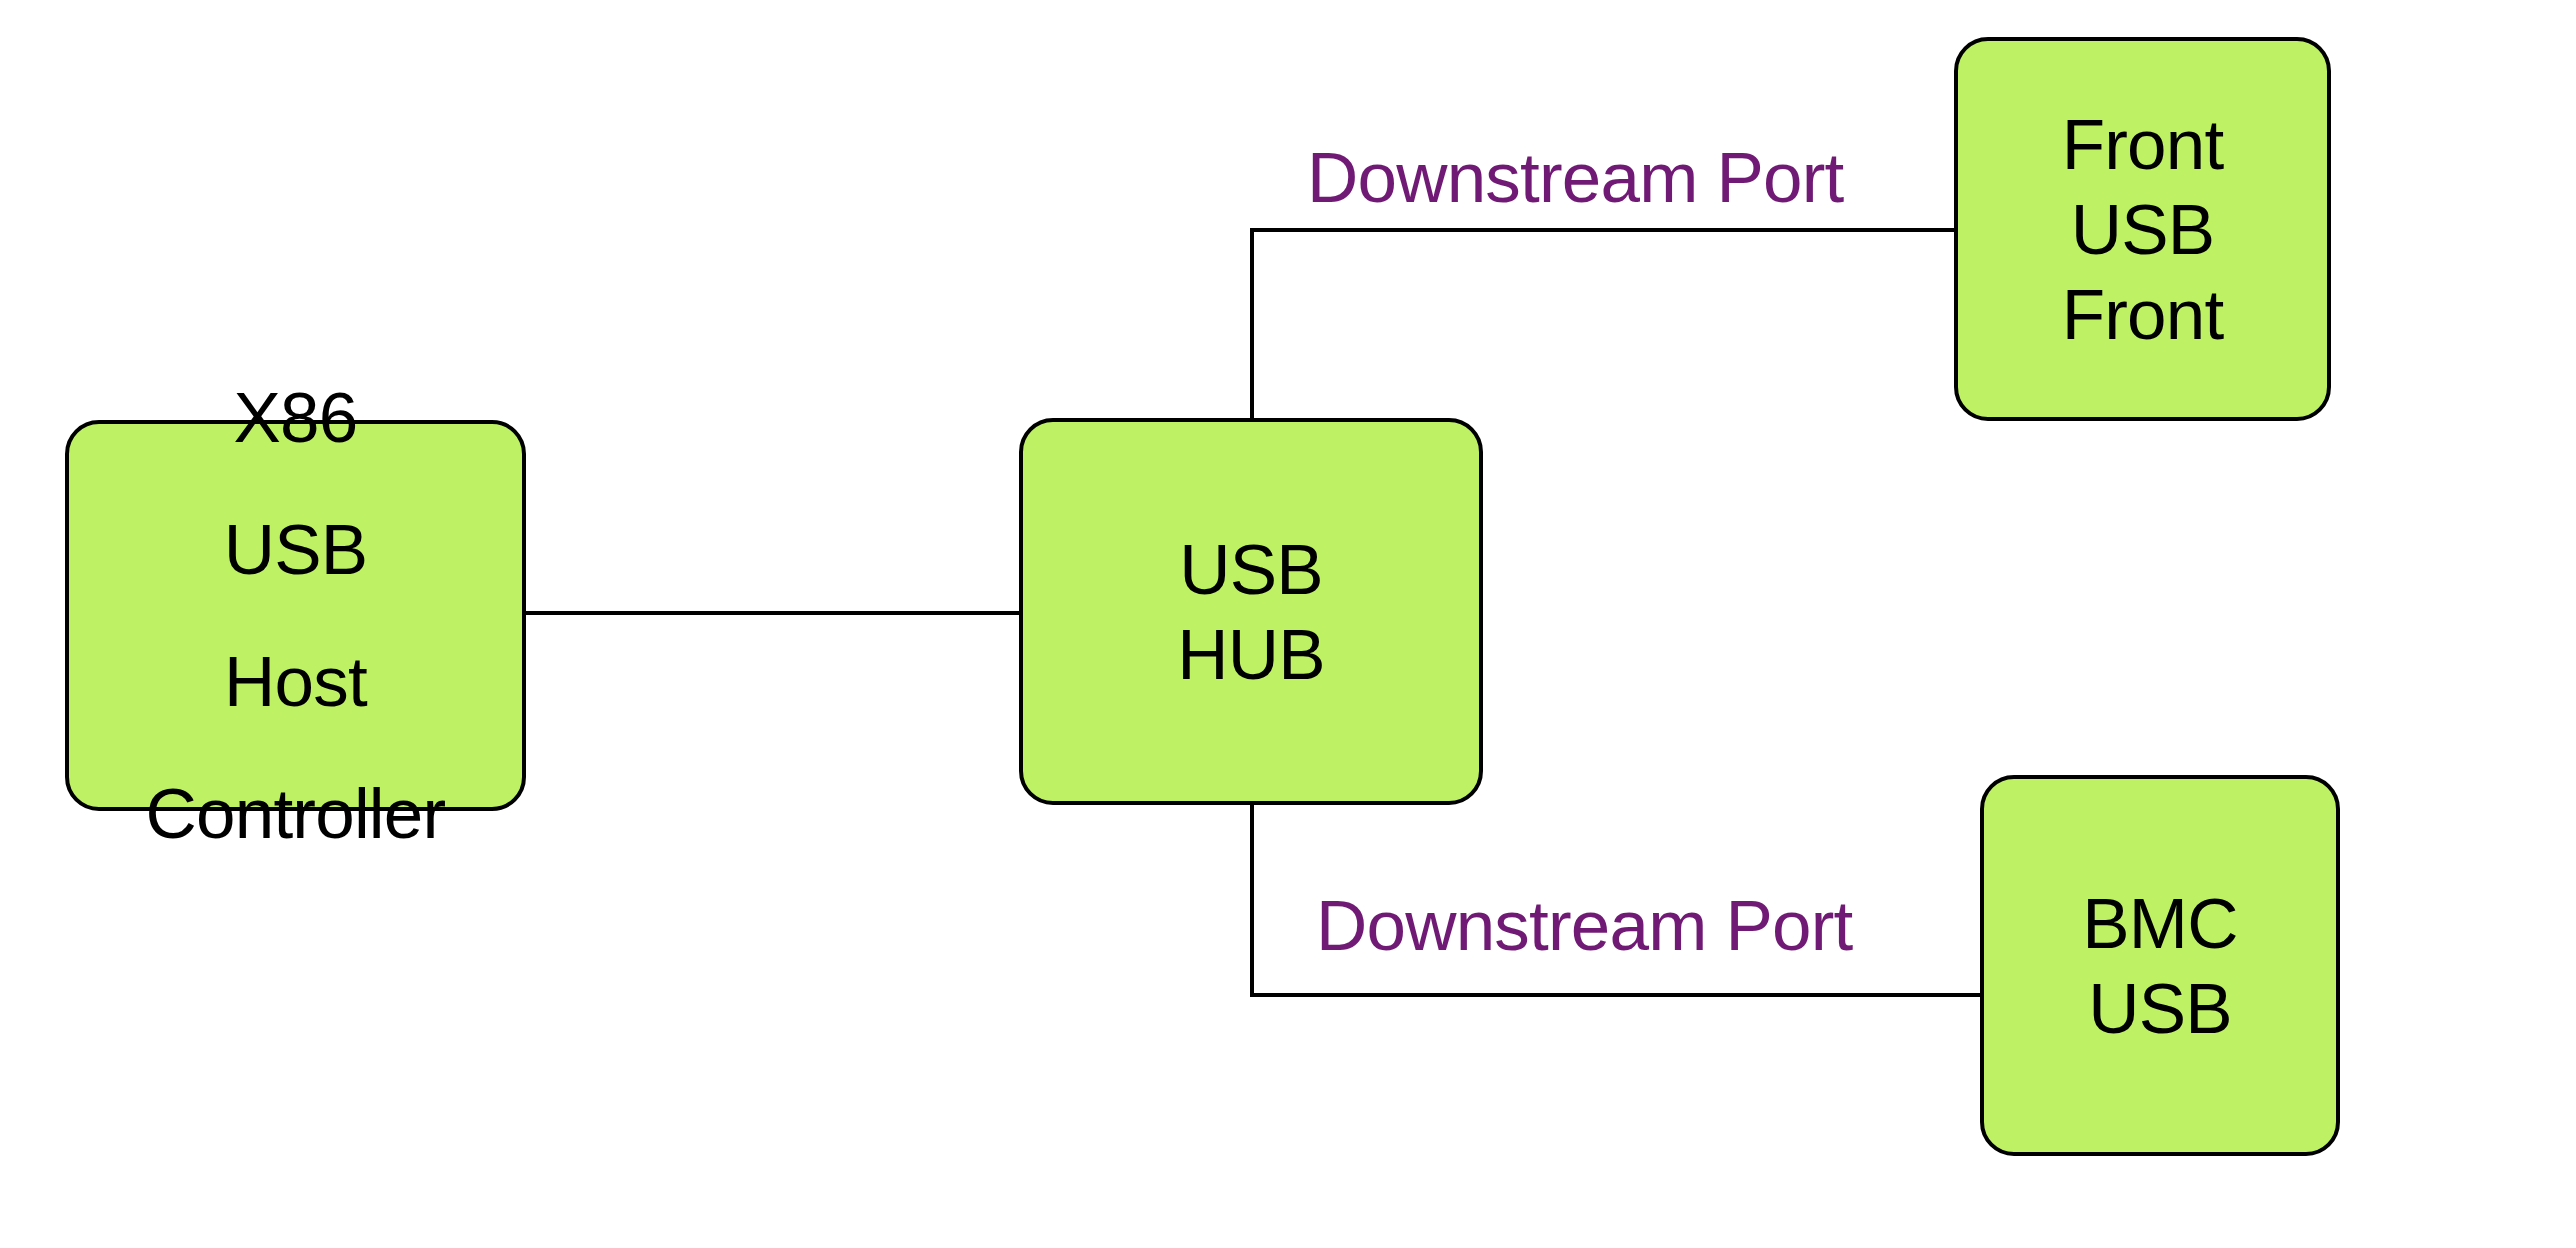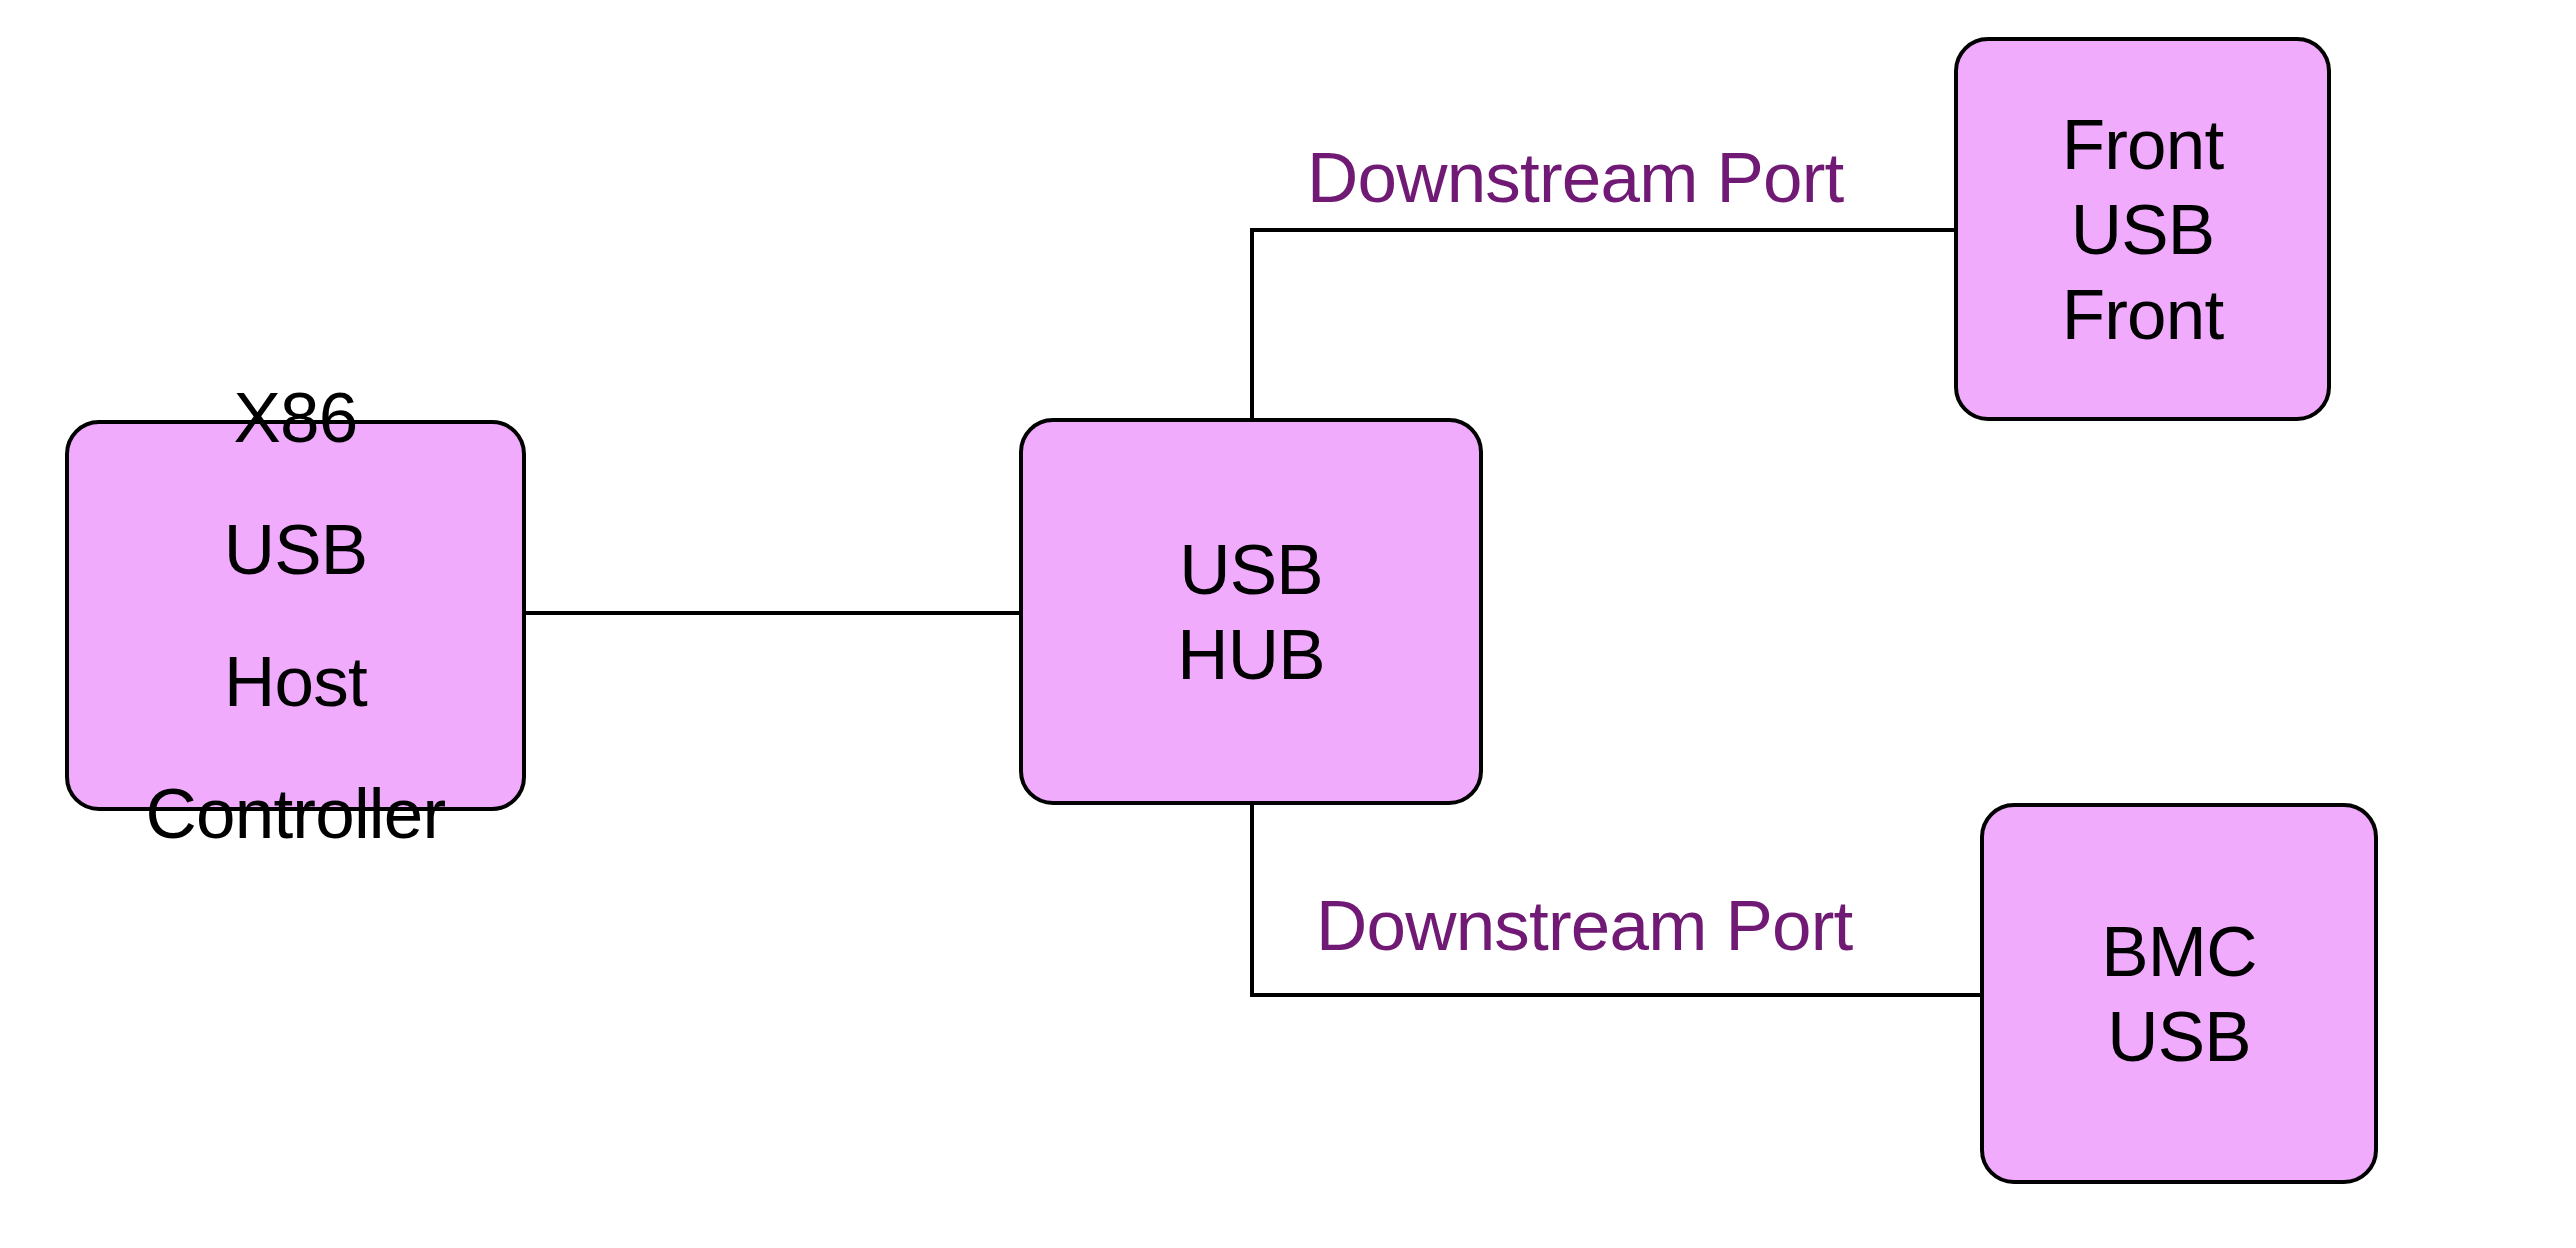--- a/index.html
+++ b/index.html
@@ -13,21 +13,21 @@
   #canvas {
     position: relative;
     width: 2576px;
     height: 1248px;
     background: #ffffff;
     overflow: hidden;
   }
   .node {
     position: absolute;
     box-sizing: border-box;
-    background: #f0abfc;
+    background: #bef264;
     border: 4px solid #000000;
     border-radius: 34px;
     display: flex;
     flex-direction: column;
     align-items: center;
     justify-content: center;
     color: #000000;
     font-size: 71px;
     line-height: 85px;
     letter-spacing: -0.8px;
@@ -36,21 +36,21 @@
   }
   .node .line-text {
     display: block;
     text-align: center;
   }
 
   
   #node-x86-host       { left: 65px;   top: 420px;  width: 461px; height: 391px; gap: 47px; }
   #node-usb-hub        { left: 1019px; top: 418px;  width: 464px; height: 387px; }
   #node-front-panel    { left: 1954px; top: 37px;   width: 377px; height: 384px; }
-  #node-bmc-gadget     { left: 1980px; top: 803px;  width: 398px; height: 381px; }
+  #node-bmc-gadget     { left: 1980px; top: 775px;  width: 360px; height: 381px; }
 
   
   .edge {
     position: absolute;
     background: #000000;
     z-index: 1;
   }
   .edge-h { height: 4px; }
   .edge-v { width: 4px; }
 

